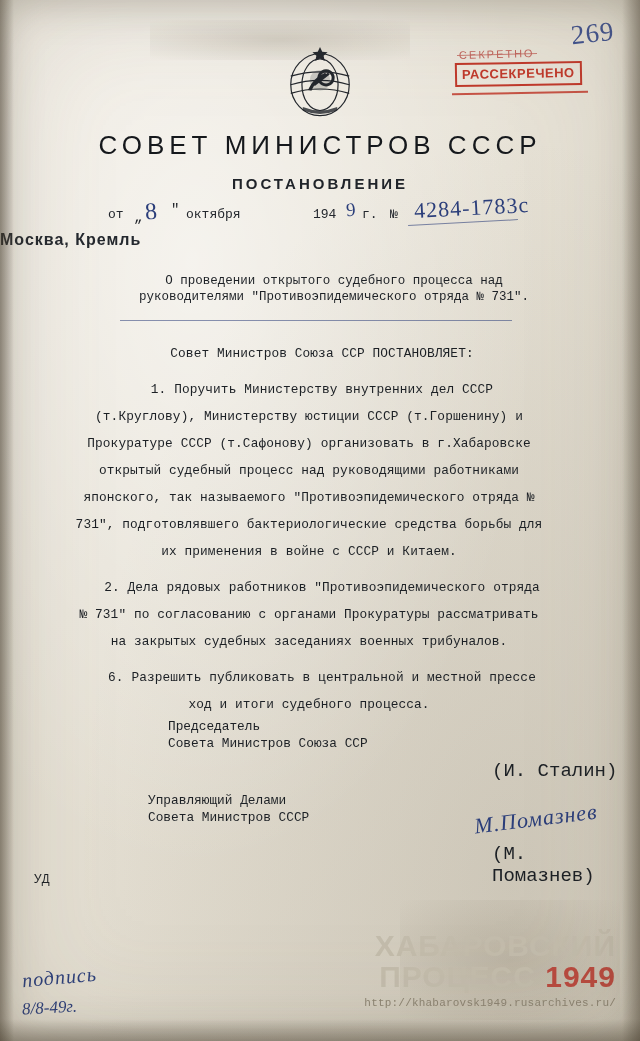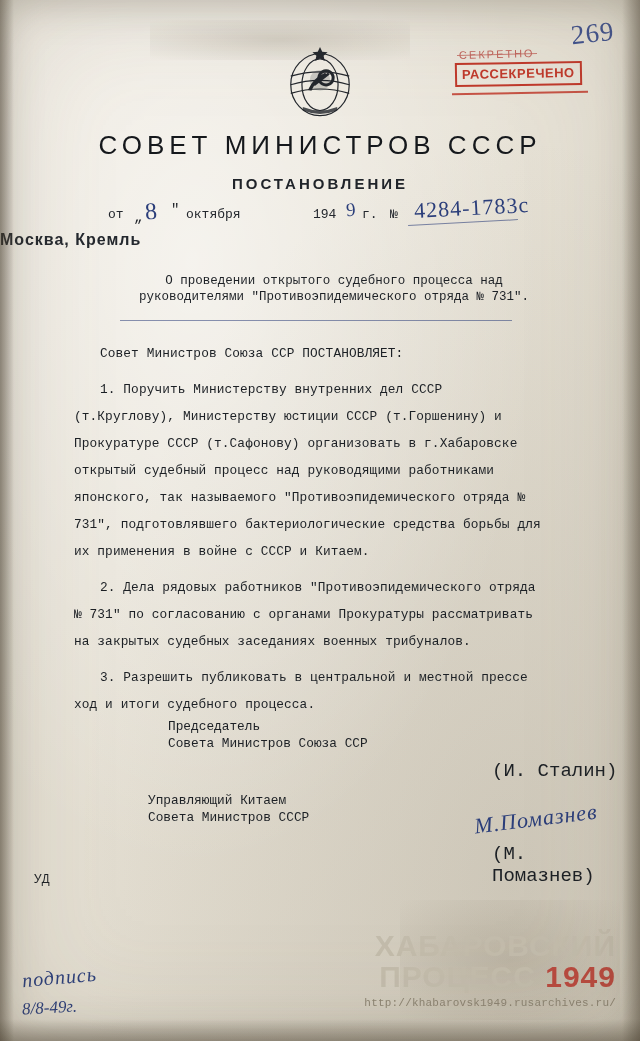--- a/index.html
+++ b/index.html
@@ -221,21 +221,21 @@
     position: absolute;
     top: 340px;
     left: 74px;
     width: 470px;
     font-family: "Liberation Mono", monospace;
     font-size: 12.8px;
     line-height: 27px;
     color: #1c2025;
     letter-spacing: .1px;
   }
-  .body-text p { margin: 0 0 9px 0; }
+  .body-text p { margin: 0 0 9px 0; text-align: center; }
   .body-text p.ind { text-indent: 26px; }
 
   
   .sig {
     position: absolute;
     font-family: "Liberation Mono", monospace;
     font-size: 12.8px;
     line-height: 17px;
     color: #1c2025;
   }
@@ -387,31 +387,31 @@
 
     <div class="place">Москва, Кремль</div>
 
     <div class="subject">О проведении открытого судебного процесса над руководителями "Противоэпидемического отряда № 731".</div>
     <div class="subject-underline"></div>
 
     <div class="body-text">
       <p class="ind">Совет Министров Союза ССР  ПОСТАНОВЛЯЕТ:</p>
       <p class="ind">1. Поручить Министерству внутренних дел СССР (т.Круглову), Министерству юстиции СССР (т.Горшенину) и Прокуратуре СССР (т.Сафонову) организовать в г.Хабаровске открытый судебный процесс над руководящими работниками японского, так называемого "Противоэпидемического отряда № 731", подготовлявшего бактериологические средства борьбы для их применения в войне с СССР и Китаем.</p>
       <p class="ind">2. Дела рядовых работников "Противоэпидемического отряда № 731" по согласованию с органами Прокуратуры рассматривать на закрытых судебных заседаниях военных трибуналов.</p>
-      <p class="ind">3. Разрешить публиковать в центральной и местной прессе ход и итоги судебного процесса.</p>
+      <p class="ind">6. Разрешить публиковать в центральной и местной прессе ход и итоги судебного процесса.</p>
     </div>
 
     <div class="sig sig-1">
       <div>Председатель</div>
       <div>Совета Министров Союза ССР</div>
     </div>
     <div class="sig-name sig-name-1">(И. Сталин)</div>
 
     <div class="sig sig-2">
-      <div>Управляющий Китаем</div>
+      <div>Управляющий Делами</div>
       <div>Совета Министров СССР</div>
     </div>
     <div class="autograph auto-pomaznev">М.Помазнев</div>
     <div class="sig-name sig-name-2">(М. Помазнев)</div>
 
     <div class="ud-mark">УД</div>
 
     <div class="autograph auto-bottom">подпись</div>
     <div class="autograph auto-bottom-date">8/8-49г.</div>
 

